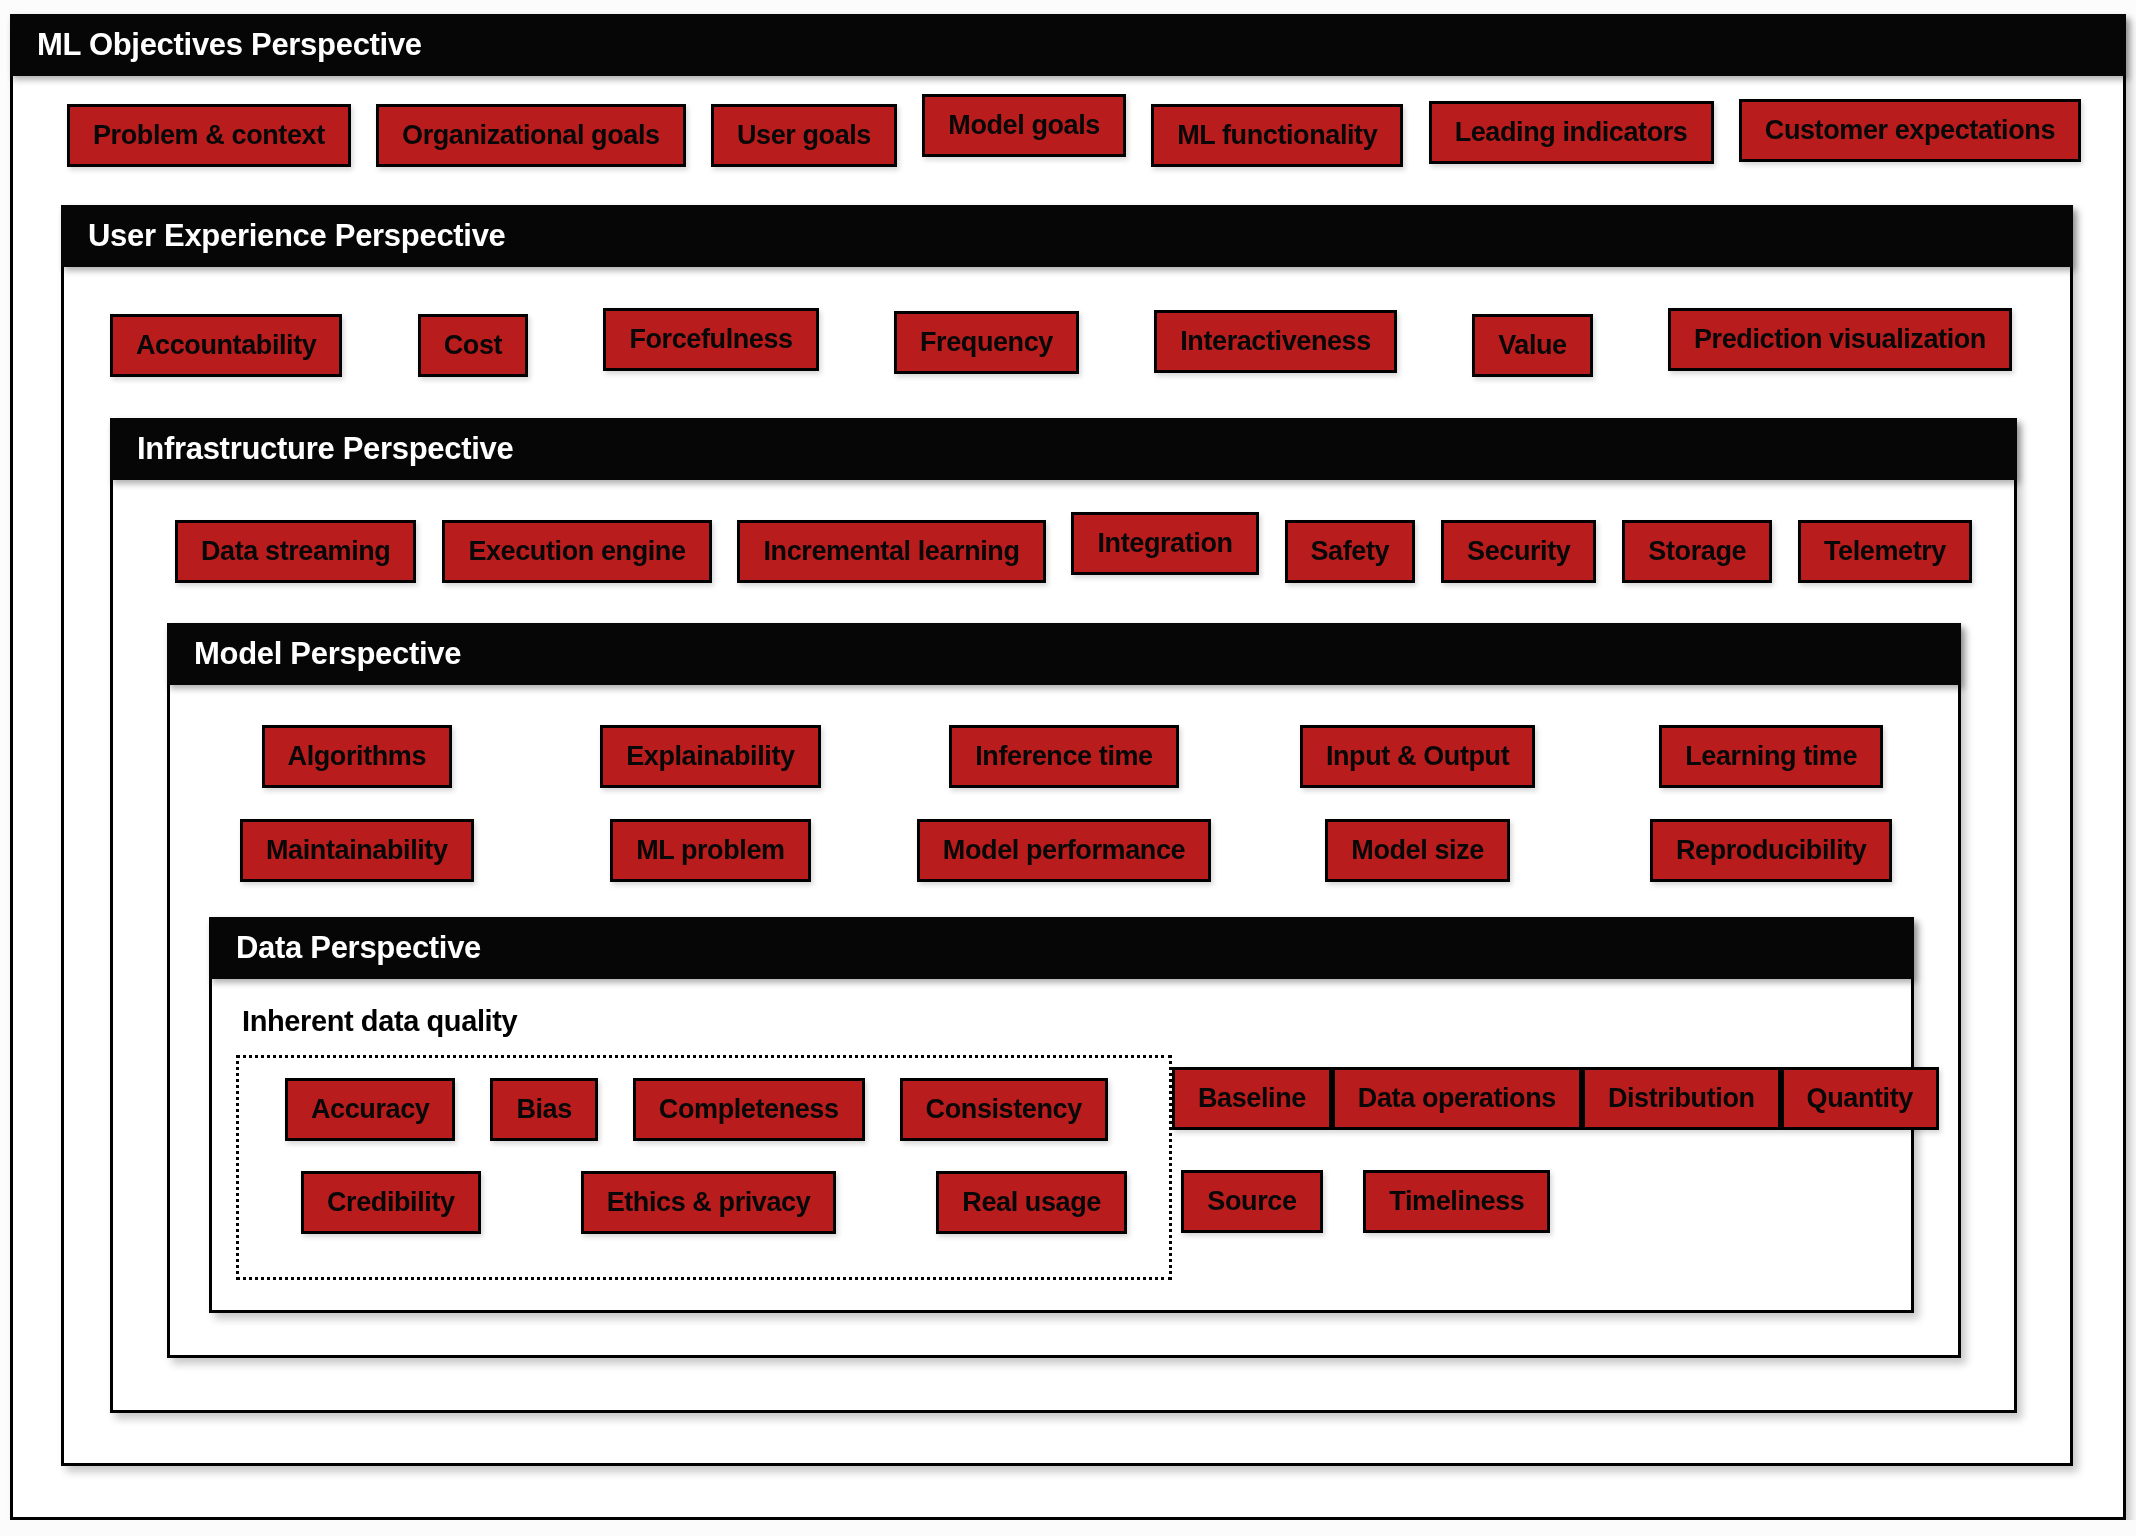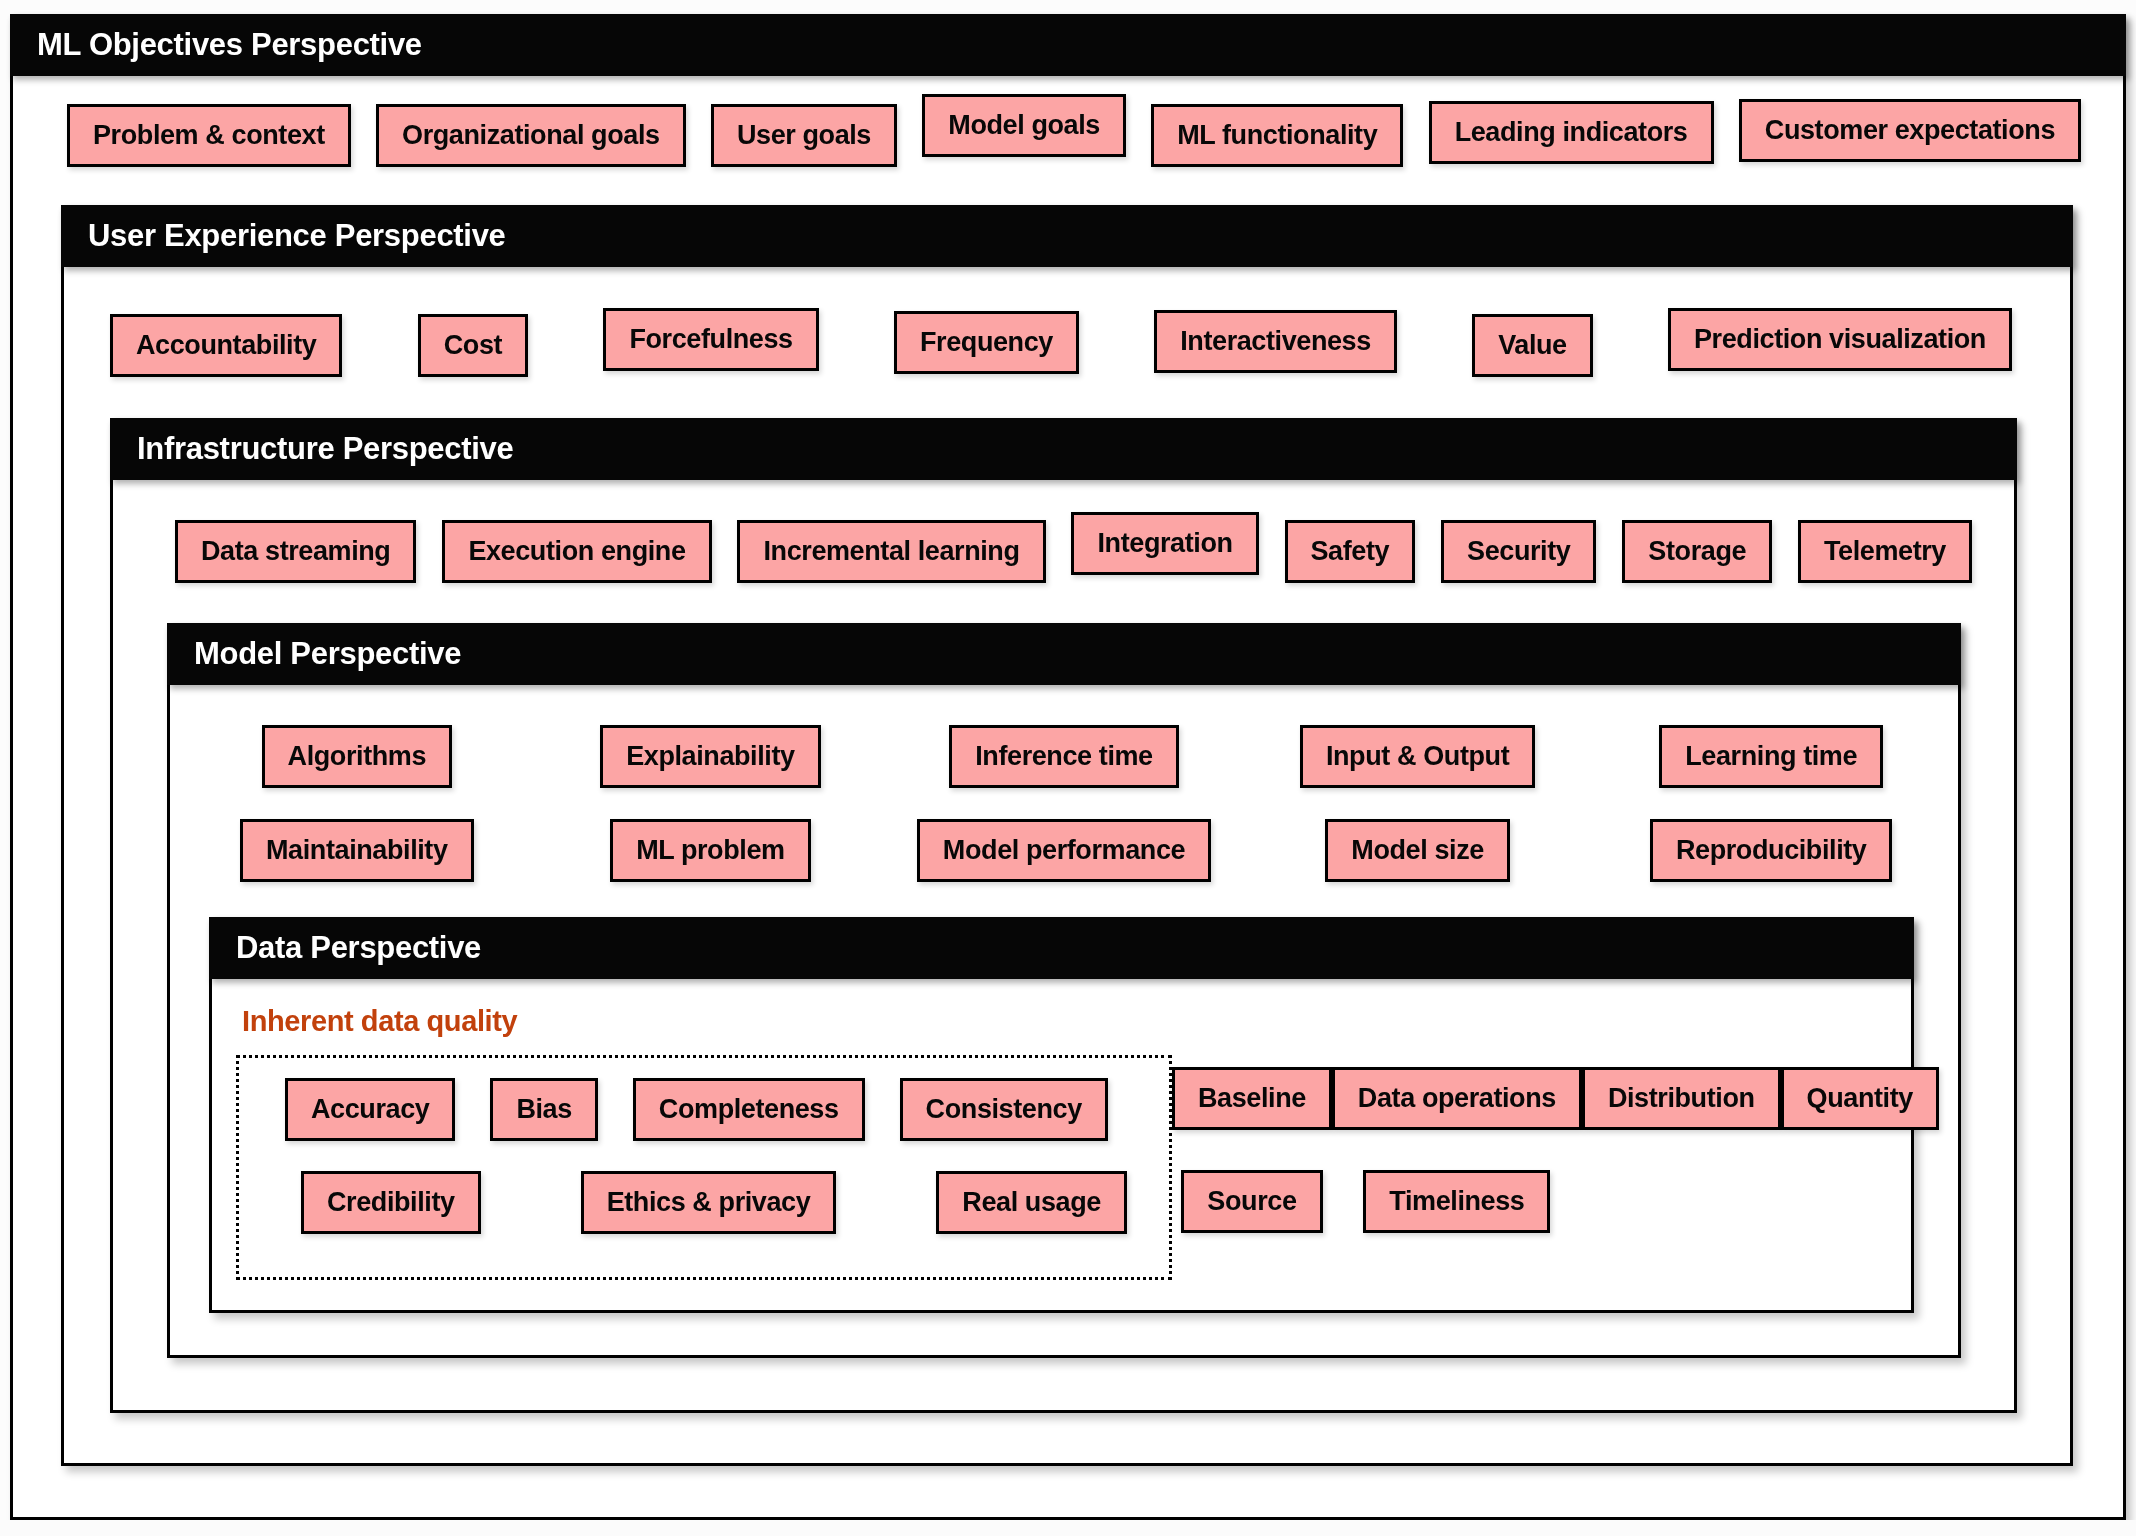--- a/index.html
+++ b/index.html
@@ -38,21 +38,21 @@
     align-items: center;
     padding-left: 27px;
     font-size: 31px;
     font-weight: 700;
     letter-spacing: -0.3px;
     box-shadow: 3px 4px 6px rgba(0,0,0,0.30);
   }
 
   .box {
     border: 3px solid #000000;
-    background: #fca5a5;
+    background: #b91c1c;
     color: #080808;
     font-size: 27px;
     font-weight: 700;
     letter-spacing: -0.4px;
     white-space: nowrap;
     padding: 13px 23px;
     display: flex;
     align-items: center;
     justify-content: center;
     box-shadow: 2px 3px 5px rgba(0,0,0,0.16);
@@ -87,21 +87,21 @@
   }
   #m-row1 { top: 99px; }
   #m-row2 { top: 193px; }
 
   .inherent-label {
     position: absolute;
     left: 30px; top: 85px;
     font-size: 29px;
     font-weight: 700;
     letter-spacing: -0.4px;
-    color: #c2410c;
+    color: #000000;
   }
   .dashed {
     position: absolute;
     left: 24px; top: 135px;
     width: 930px; height: 219px;
     border: 3px dotted #000000;
     background: transparent;
   }
   .d-row { position: absolute; display: flex; align-items: flex-start; }
   #d-row1 { left: 46px; top: 20px;  gap: 35px; }

